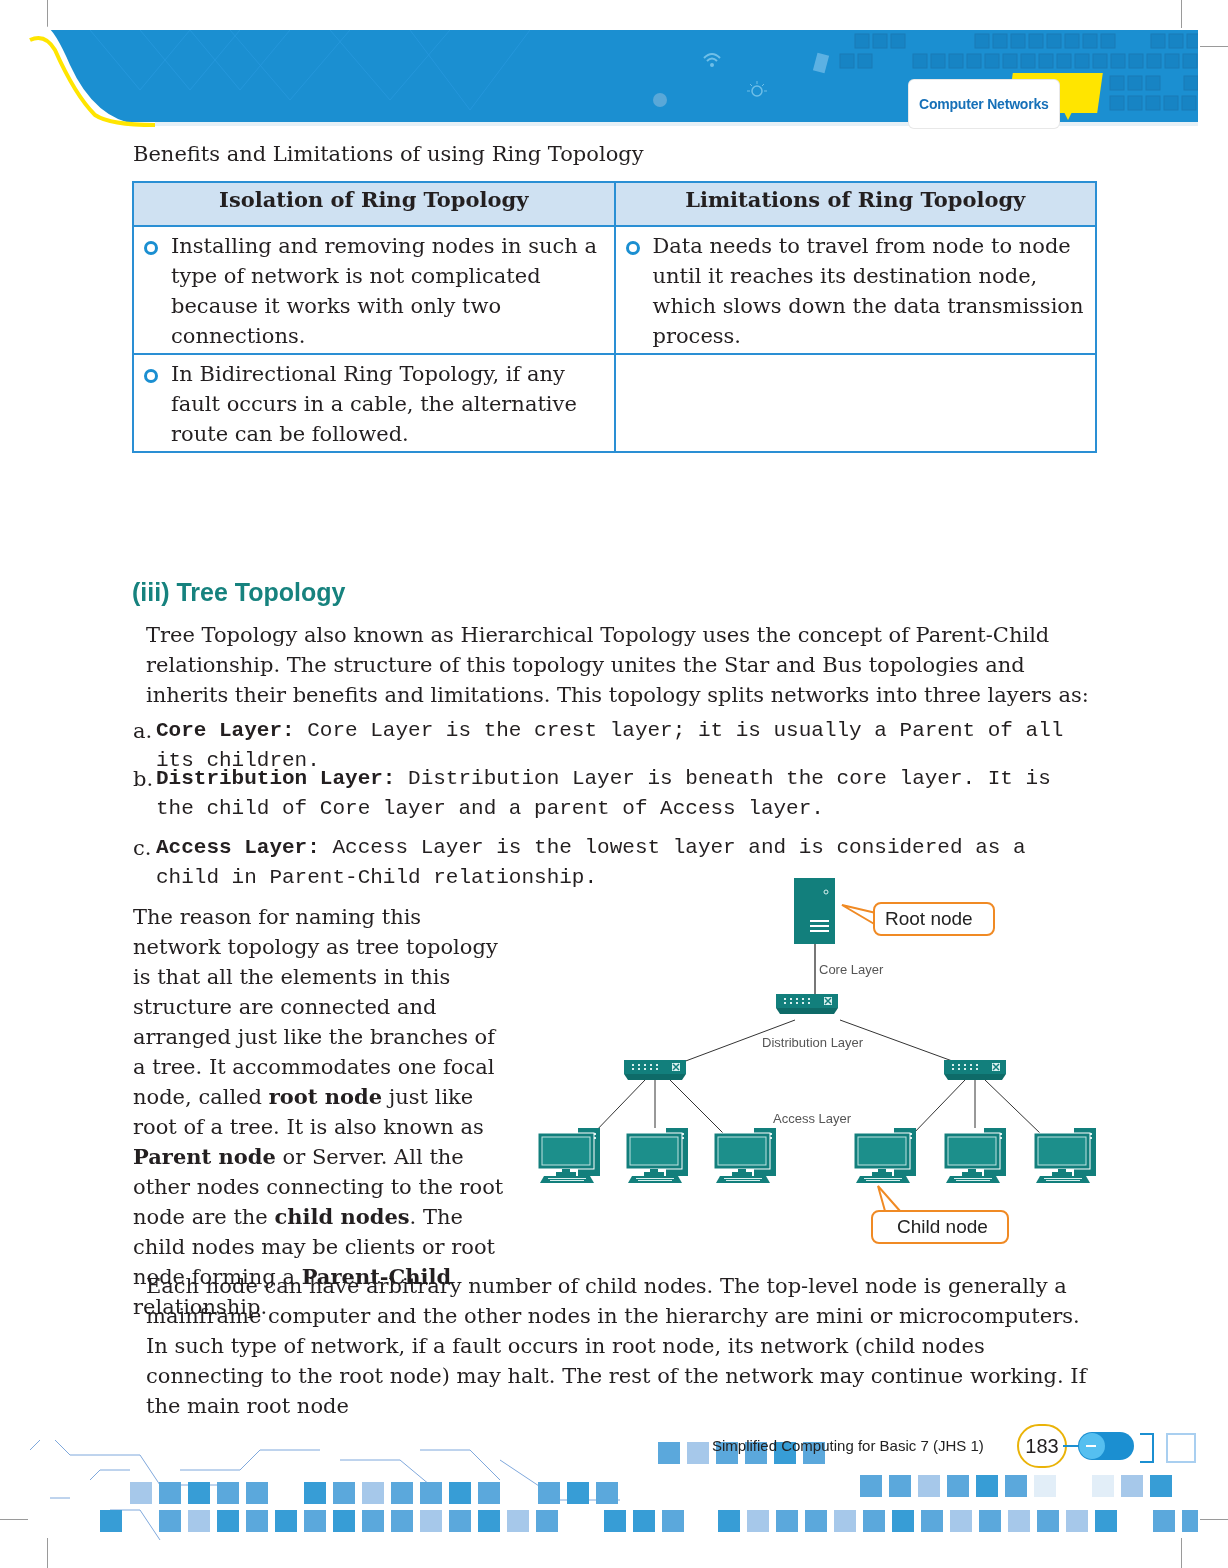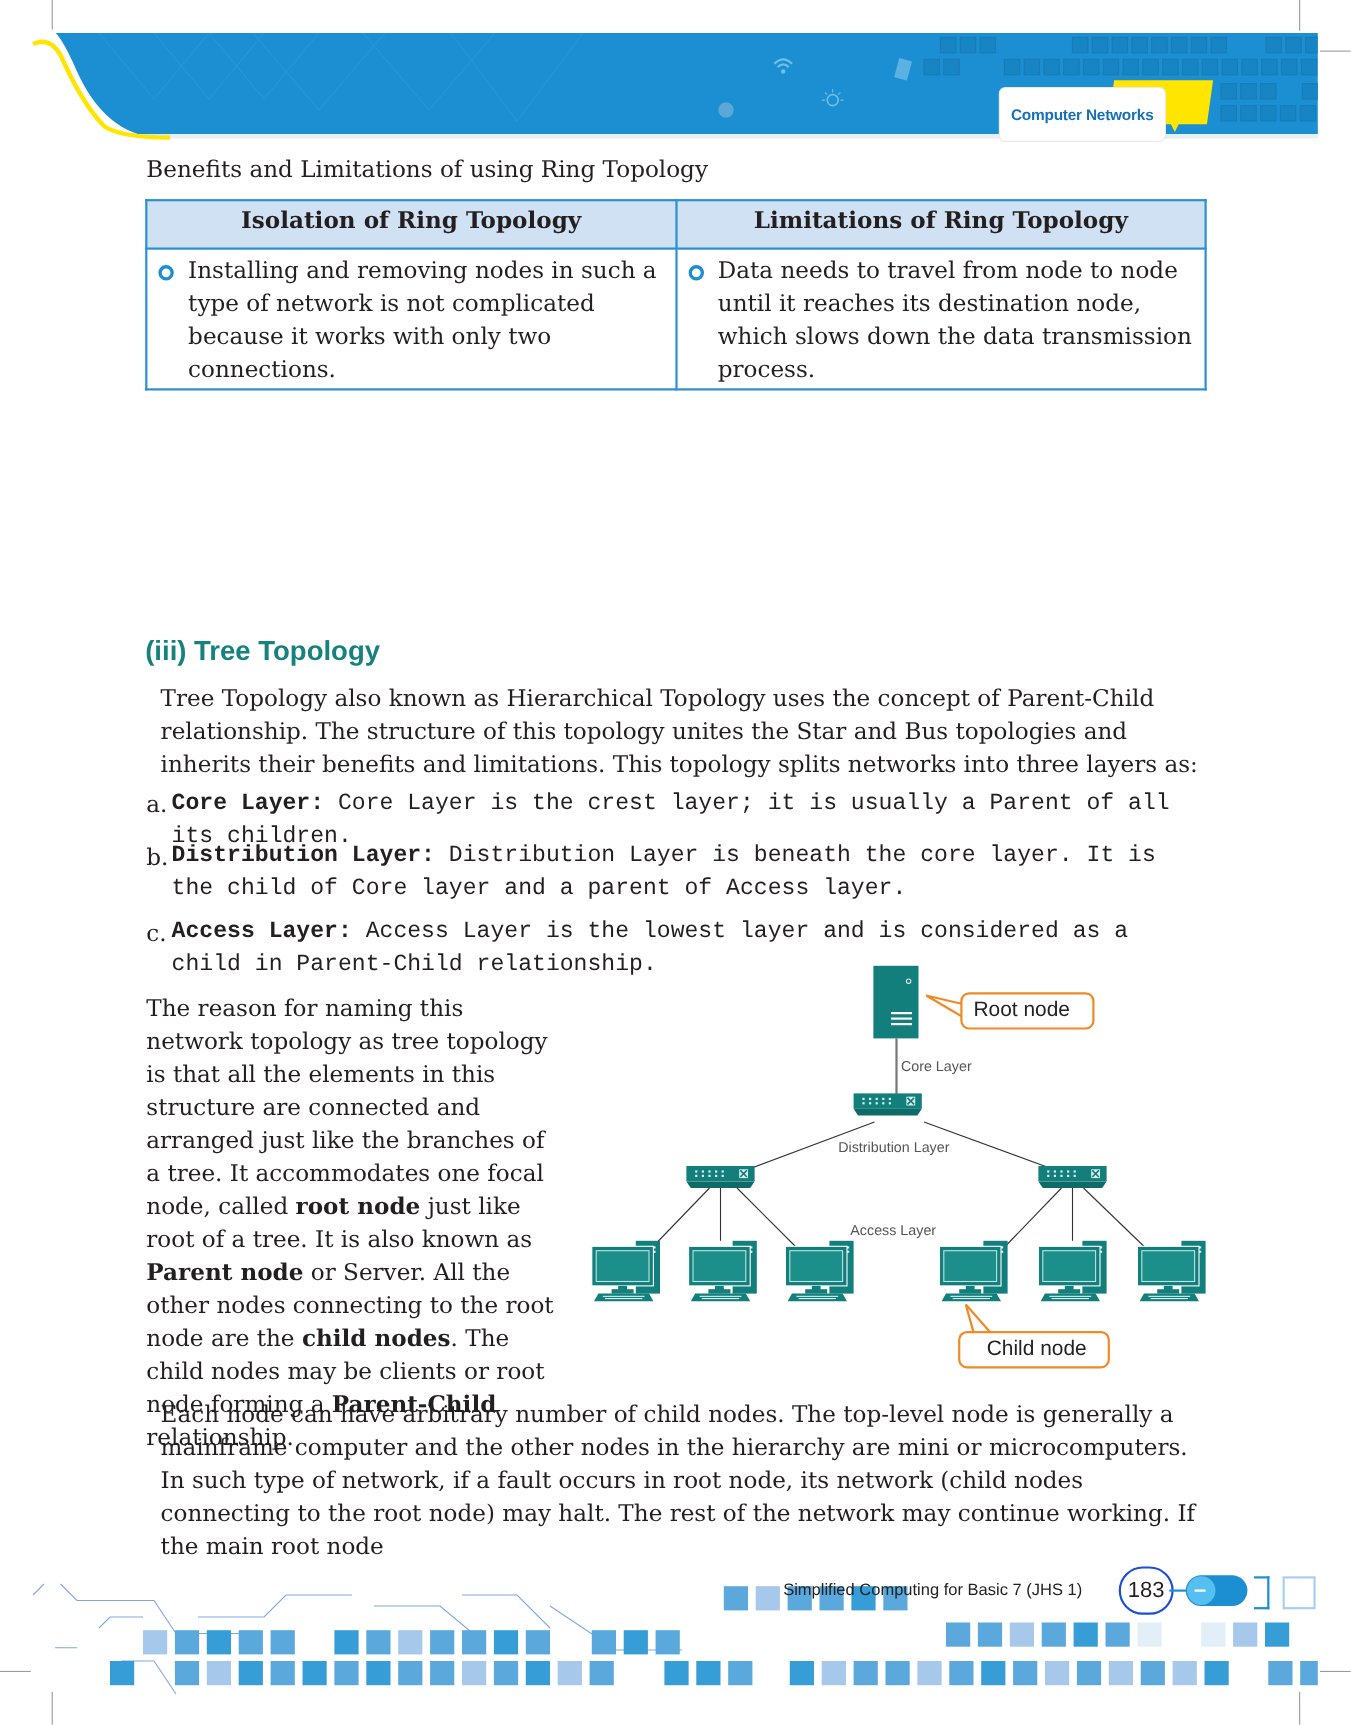--- a/index.html
+++ b/index.html
@@ -27,21 +27,21 @@
   .li { position: absolute; left: 133px; font-size: 21px; line-height: 30px; width: 960px; }
   .li .mk { position: absolute; left: 0; top: 0; }
   .li .tx { margin-left: 23px; display: block; font-family: Liberation Mono, monospace; }
   b { font-weight: bold; }
   .side { position: absolute; left: 133px; top: 902px; width: 380px; font-size: 21px; line-height: 30px; }
   .diagram { position: absolute; left: 530px; top: 870px; }
   .dlabel { font-family: "Liberation Sans", sans-serif; font-size: 13px; fill: #555; }
   .callout { position: absolute; background: #fff; border: 2px solid #f08a24; border-radius: 8px;
              font-family: "Liberation Sans", sans-serif; font-size: 19px; color: #222; padding: 4px 10px; z-index: 2; }
   .footer-title { position: absolute; left: 712px; top: 1437px; font-family: "Liberation Sans", sans-serif; font-size: 15px; color: #222; }
-  .page-num { position: absolute; left: 1017px; top: 1424px; width: 46px; height: 40px; border: 2px solid #1d4ed8; border-radius: 22px;
+  .page-num { position: absolute; left: 1017px; top: 1424px; width: 46px; height: 40px; border: 2px solid #eab308; border-radius: 22px;
               font-family: "Liberation Sans", sans-serif; font-size: 20px; text-align: center; line-height: 40px; background: #fff; }
   .pill { position: absolute; left: 1078px; top: 1432px; width: 56px; height: 28px; background: #1b8fd1; border-radius: 14px; }
   .pill-dot { position: absolute; left: 1079px; top: 1433px; width: 26px; height: 26px; background: #55bff0; border-radius: 50%; }
   .pill-mark { position: absolute; left: 1086px; top: 1445px; width: 10px; height: 2px; background: #fff; }
   .sq-outline { position: absolute; left: 1166px; top: 1433px; width: 26px; height: 26px; border: 2px solid #a9cff0; }
   .bracket { position: absolute; left: 1140px; top: 1433px; width: 12px; height: 26px; border: 2px solid #1b8fd1; border-left: none; }
 </style>
 </head>
 <body>
 
@@ -143,20 +143,29 @@
             <span class="bullet"></span>
             <span>Installing and removing nodes in such a type of network is not complicated because it works with only two connections.</span>
           </div>
         </td>
       <td>
           <div class="bi">
             <span class="bullet"></span>
             <span>Data needs to travel from node to node until it reaches its destination node, which slows down the data transmission process.</span>
           </div>
         </td>
+    </tr>
+    <tr style="height:96px;">
+      <td>
+          <div class="bi">
+            <span class="bullet"></span>
+            <span>In Bidirectional Ring Topology, if any fault occurs in a cable, the alternative route can be followed.</span>
+          </div>
+        </td>
+      <td></td>
     </tr>
   </tbody>
 </table>
 
 <div class="h2">(iii) Tree Topology</div>
 <div class="para" style="top:620px;width:960px;">Tree Topology also known as Hierarchical Topology uses the concept of Parent-Child relationship. The structure of this topology unites the Star and Bus topologies and inherits their benefits and limitations. This topology splits networks into three layers as:</div>
 
 <div class="li" style="top:716px;">
   <span class="mk">a.</span>
   <span class="tx"><b>Core Layer:</b><span> Core Layer is the crest layer; it is usually a Parent of all its children.</span></span>

